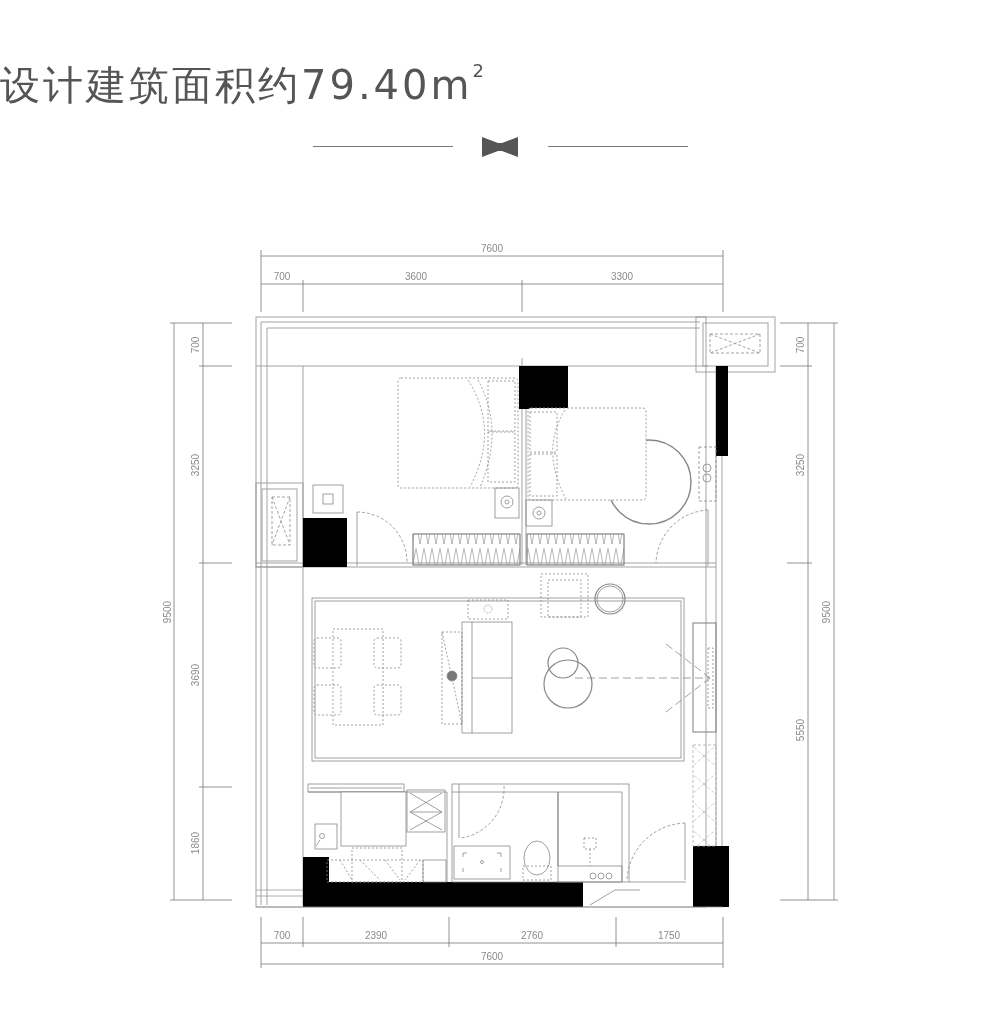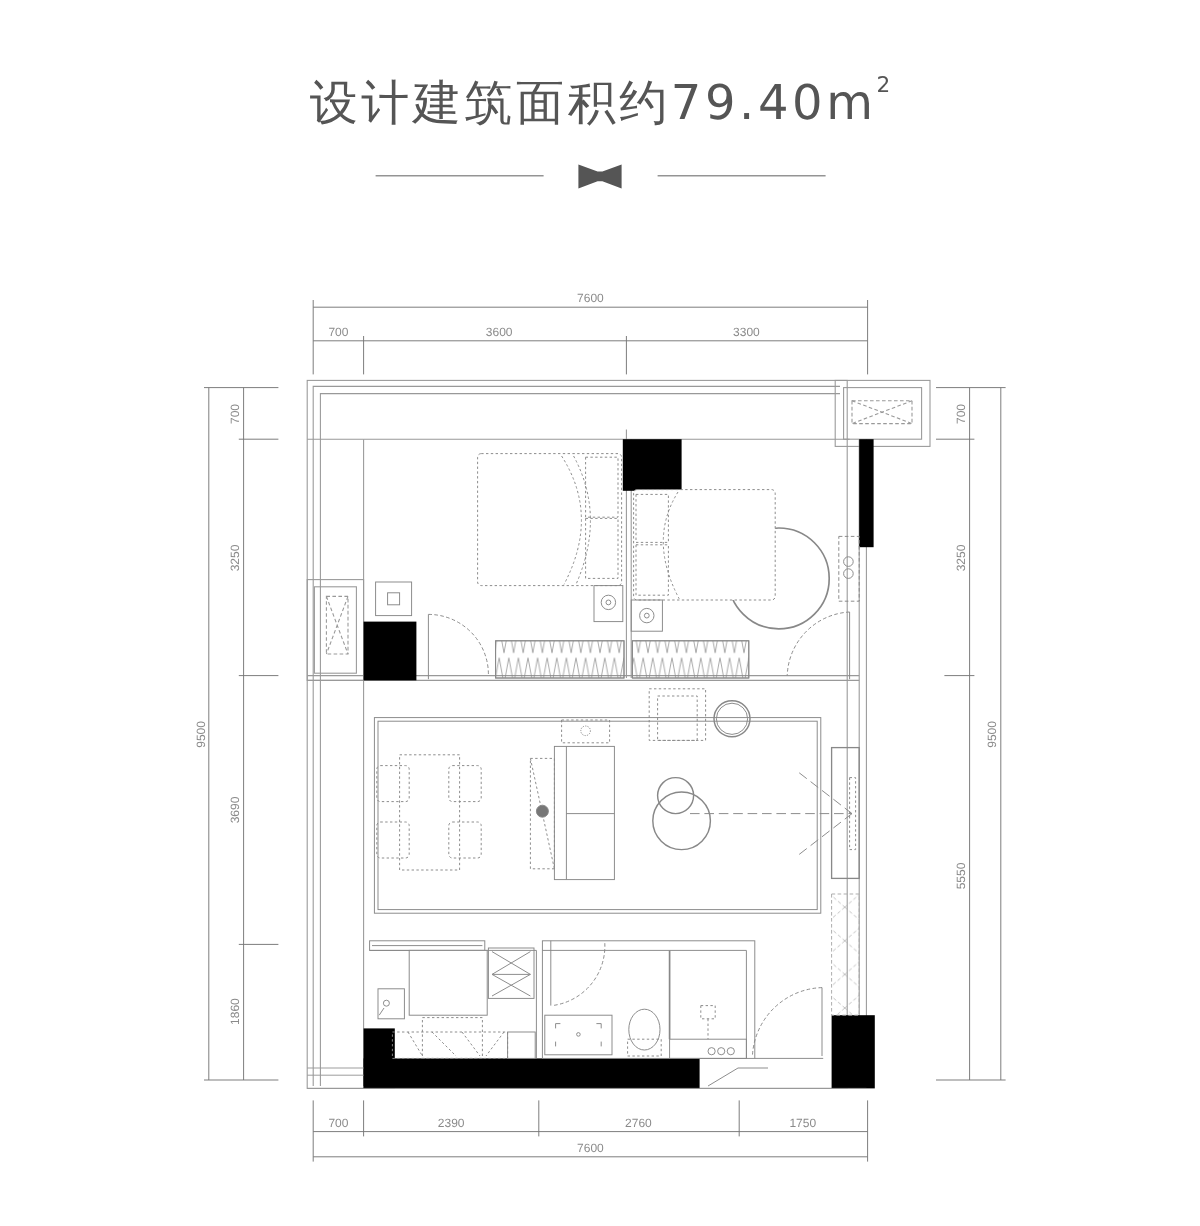--- a/index.html
+++ b/index.html
@@ -1,18 +1,18 @@
 <!DOCTYPE html>
 <html><head>
   <meta charset="utf-8">
   <style>
     html, body { margin: 0; padding: 0; background: #ffffff; }
     body { width: 1000px; height: 1022px; position: relative; overflow: hidden; font-family: "DejaVu Sans", "Liberation Sans", sans-serif; }
     .title {
-      position: absolute; left: 0; top: 58px; width: 1000px; text-align: center;
+      position: absolute; left: 0; top: 58px; width: 1000px; 
       font-size: 40px; color: #555555; letter-spacing: 3px; font-weight: 500;
       font-family: "DejaVu Sans", sans-serif;
     }
     .title sup { font-size: 18px; vertical-align: 22px; letter-spacing: 0; }
     .ornament { position: absolute; left: 0; top: 135px; width: 1000px; height: 24px; }
     .ornament .line { position: absolute; top: 11px; height: 1px; background: #7a7a7a; }
     .plan { position: absolute; left: 0; top: 0; width: 1000px; height: 1022px; }
     .dim { font-family: "Liberation Sans", sans-serif; font-size: 10px; fill: #8a8a8a; }
   </style>
 </head>

